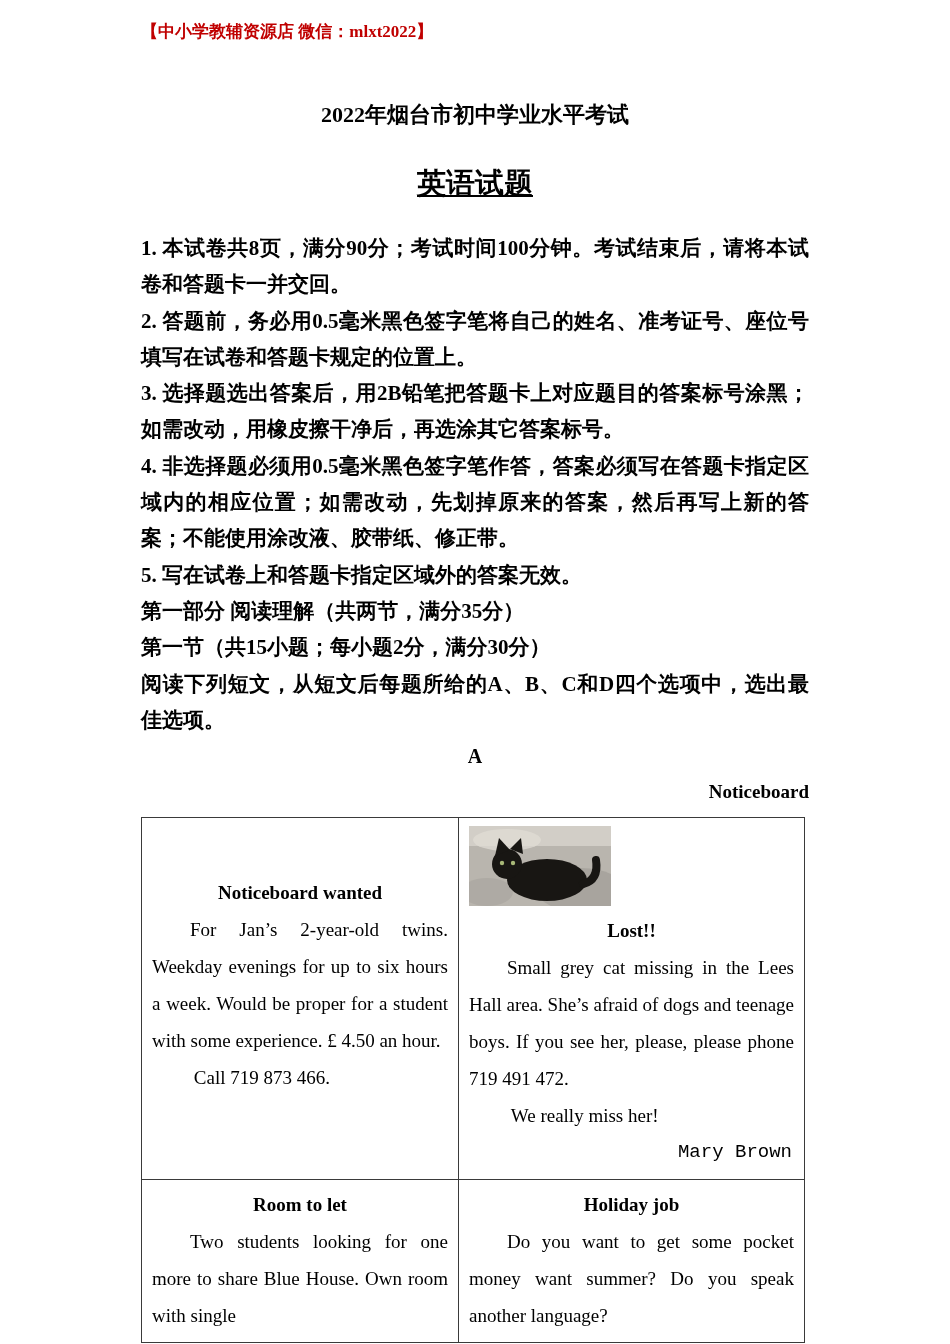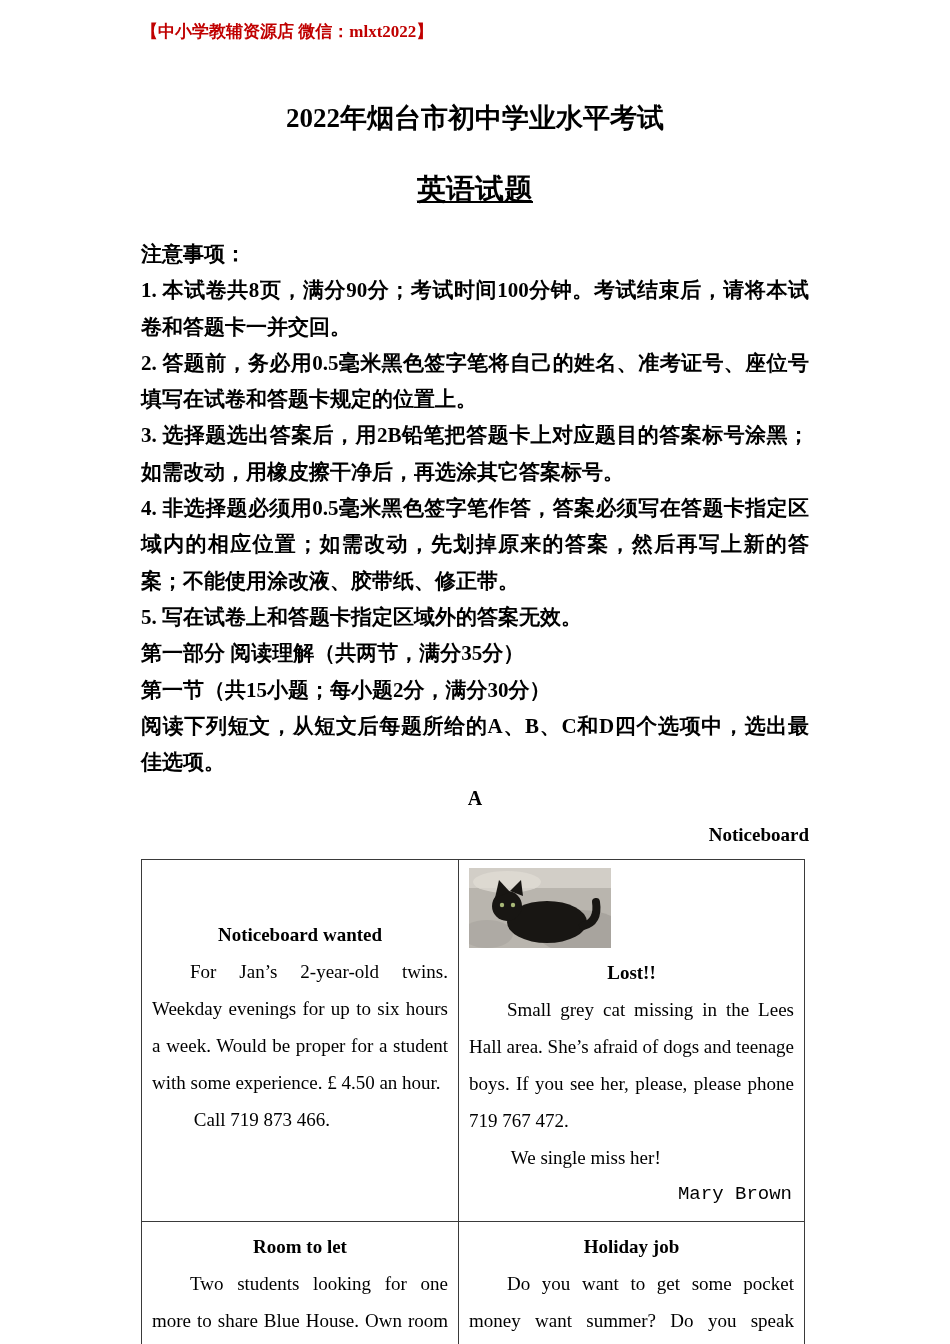--- a/index.html
+++ b/index.html
@@ -16,21 +16,21 @@
   }
   .watermark {
     position:absolute; top:8px; left:85px;
     font-size:17px; font-weight:bold;
     color:#c00000;
     font-family:"Liberation Serif", serif;
   }
   .title {
     padding-top:88px;
     text-align:center;
-    font-size:27px; font-weight:bold;
+    font-size:22px; font-weight:bold;
   }
   .subtitle {
     margin-top:34px;
     text-align:center;
     font-size:29px; font-weight:bold;text-decoration:underline;
   }
   .content { padding:0 85px; }
   .notices { margin-top:26px; }
   .cn {
     font-size:21px; font-weight:bold;
@@ -88,21 +88,20 @@
 <div class="page">
 
   <div class="watermark">【中小学教辅资源店 微信：mlxt2022】</div>
 
   <h1 class="title">2022年烟台市初中学业水平考试</h1>
   <h2 class="subtitle">英语试题</h2>
 
   <div class="content">
 
     <div class="notices">
-      <p class="cn">注意事项：</p>
       <p class="cn">1. 本试卷共8页，满分90分；考试时间100分钟。考试结束后，请将本试卷和答题卡一并交回。</p>
       <p class="cn">2. 答题前，务必用0.5毫米黑色签字笔将自己的姓名、准考证号、座位号填写在试卷和答题卡规定的位置上。</p>
       <p class="cn">3. 选择题选出答案后，用2B铅笔把答题卡上对应题目的答案标号涂黑；如需改动，用橡皮擦干净后，再选涂其它答案标号。</p>
       <p class="cn">4. 非选择题必须用0.5毫米黑色签字笔作答，答案必须写在答题卡指定区域内的相应位置；如需改动，先划掉原来的答案，然后再写上新的答案；不能使用涂改液、胶带纸、修正带。</p>
       <p class="cn">5. 写在试卷上和答题卡指定区域外的答案无效。</p>
     </div>
 
     <p class="cn">第一部分 阅读理解（共两节，满分35分）</p>
     <p class="cn">第一节（共15小题；每小题2分，满分30分）</p>
     <p class="cn">阅读下列短文，从短文后每题所给的A、B、C和D四个选项中，选出最佳选项。</p>
@@ -129,29 +128,29 @@
               <ellipse cx="78" cy="54" rx="40" ry="21" fill="#181613"></ellipse>
               <circle cx="38" cy="38" r="15" fill="#181613"></circle>
               <polygon points="26,30 30,12 41,24" fill="#181613"></polygon>
               <polygon points="41,23 52,12 54,28" fill="#181613"></polygon>
               <path d="M114 58 q16 -4 13 -24" stroke="#181613" stroke-width="8" fill="none" stroke-linecap="round"></path>
               <circle cx="33" cy="37" r="2.2" fill="#a8b878"></circle>
               <circle cx="44" cy="37" r="2.2" fill="#a8b878"></circle>
             </svg>
           </div>
           <p class="ad-title">Lost!!</p>
-          <p class="ad-body">Small grey cat missing in the Lees Hall area. She’s afraid of dogs and teenage boys. If you see her, please, please phone 719 767 472.</p>
-          <p class="ad-call">We single miss her!</p>
+          <p class="ad-body">Small grey cat missing in the Lees Hall area. She’s afraid of dogs and teenage boys. If you see her, please, please phone 719 491 472.</p>
+          <p class="ad-call">We really miss her!</p>
           <p class="sig">Mary Brown</p>
         </td>
       </tr>
       <tr class="row-bottom">
         <td class="col-left">
           <p class="ad-title">Room to let</p>
-          <p class="ad-body">Two students looking for one more to share Blue House. Own room speak single</p>
+          <p class="ad-body">Two students looking for one more to share Blue House. Own room with single</p>
         </td>
         <td class="col-right">
           <p class="ad-title">Holiday job</p>
           <p class="ad-body">Do you want to get some pocket money want summer? Do you speak another language?</p>
         </td>
       </tr>
       </tbody>
     </table>
 
   </div>

